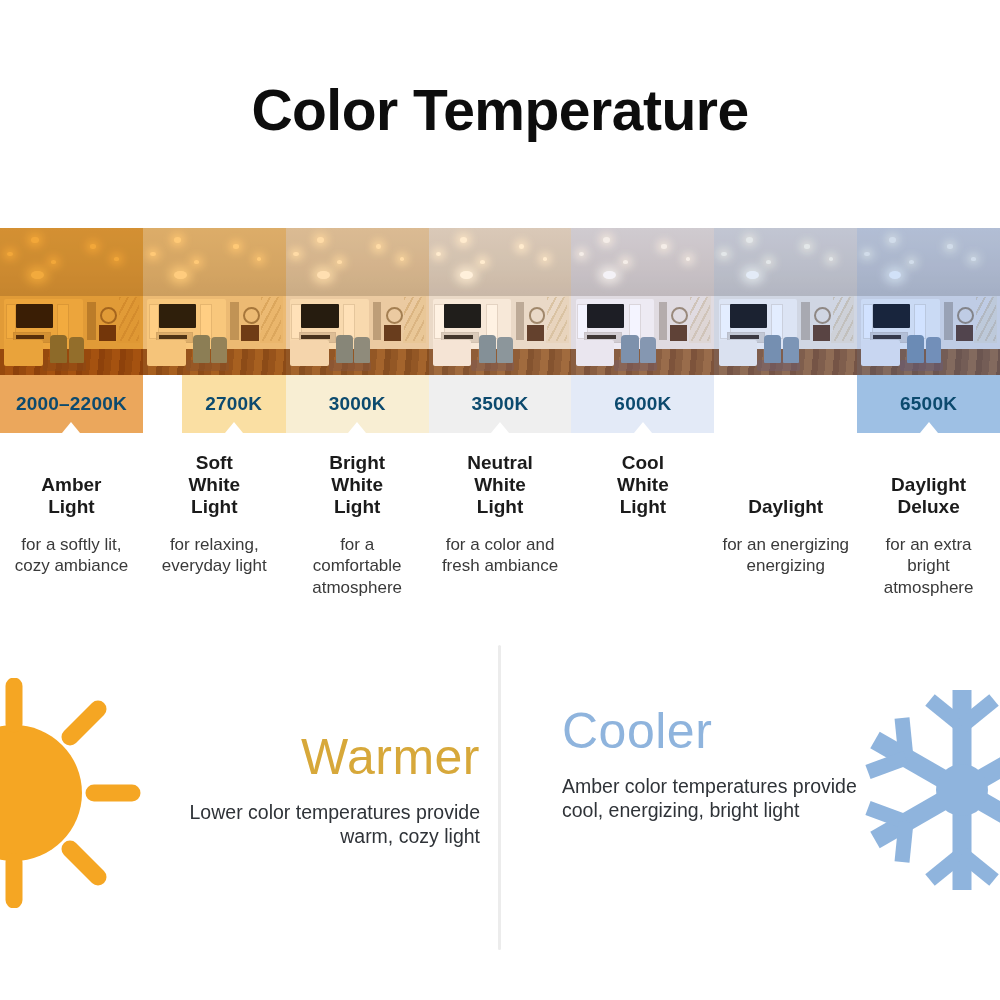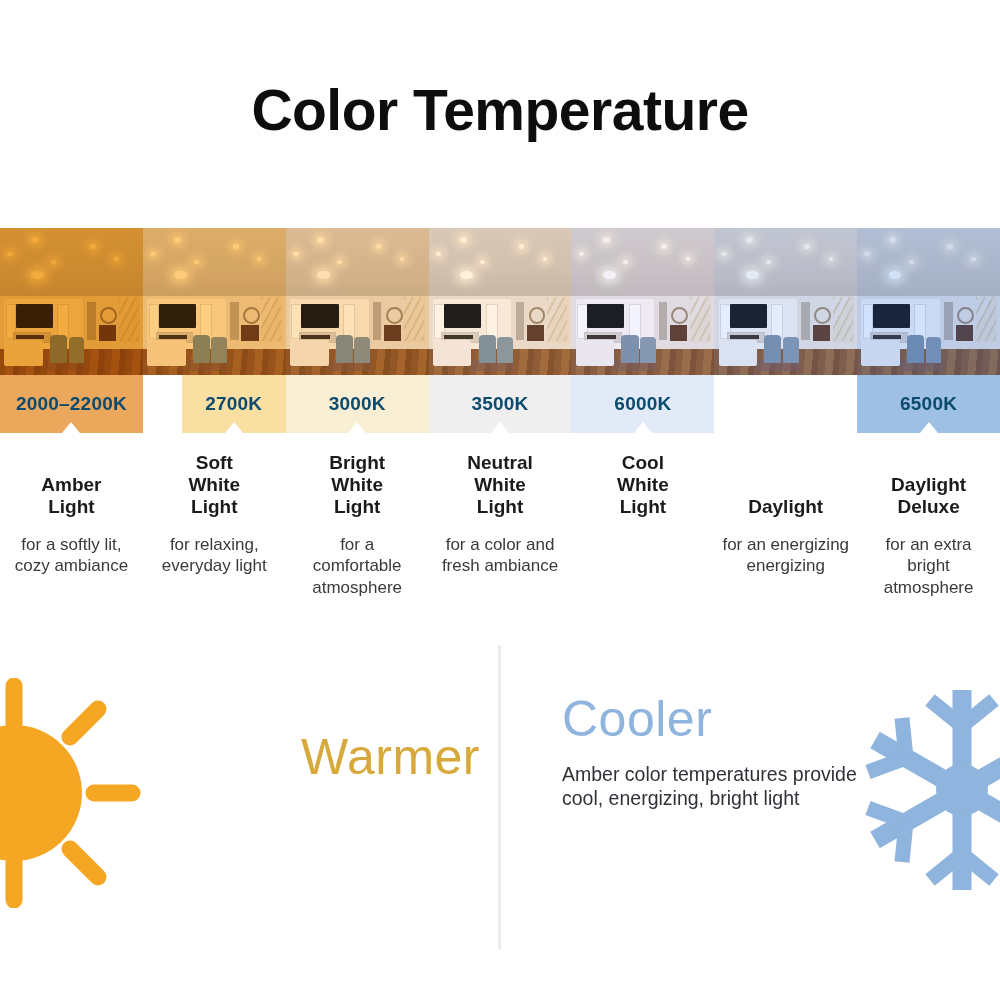--- a/index.html
+++ b/index.html
@@ -238,21 +238,21 @@
     position: absolute;
     left: 150px;
     top: 55px;
     width: 330px;
     text-align: right;
     margin-top: 26px;
   }
   .cool-block {
     position: absolute;
     left: 562px;
-    top: 43px;
+    top: 55px;
     width: 340px;
     text-align: left;
   }
   .big-warm {
     font-size: 50px;
     font-weight: 400;
     color: #d7a83a;
     line-height: 1.05;
     letter-spacing: .5px;
   }
@@ -602,20 +602,21 @@
           <line x1="172" y1="115" x2="210" y2="115"></line>
           <line x1="148" y1="59" x2="176" y2="31"></line>
           <line x1="148" y1="171" x2="176" y2="199"></line>
         </g>
       </g>
     </svg>
   </div>
 
   <div class="warm-block">
     <div class="big-warm" style="color: rgb(215, 168, 58);">Warmer</div>
+    <div class="sub-warm">Lower color temperatures provide warm, cozy light</div>
   </div>
 
   <div class="cool-block">
     <div class="big-cool" style="color: rgb(143, 180, 221);">Cooler</div>
     <div class="sub-cool">Amber color temperatures provide cool, energizing, bright light</div>
   </div>
 
   <div class="snow-wrap">
     <svg viewBox="0 0 220 220" width="220" height="220" aria-hidden="true">
       <g id="snow-g" stroke-linecap="butt" stroke-linejoin="miter" fill="none">

